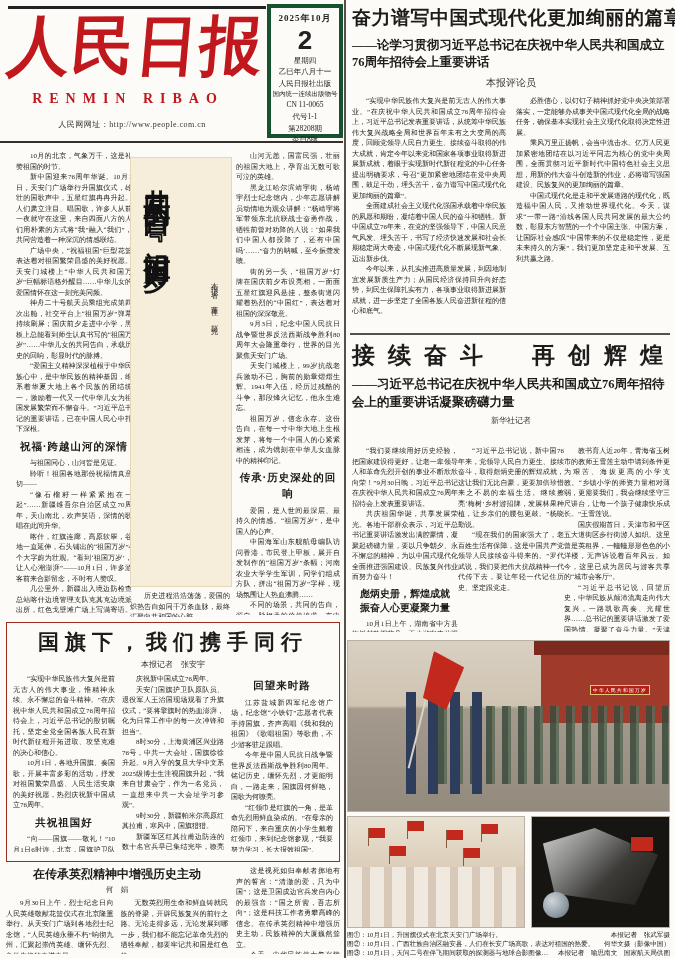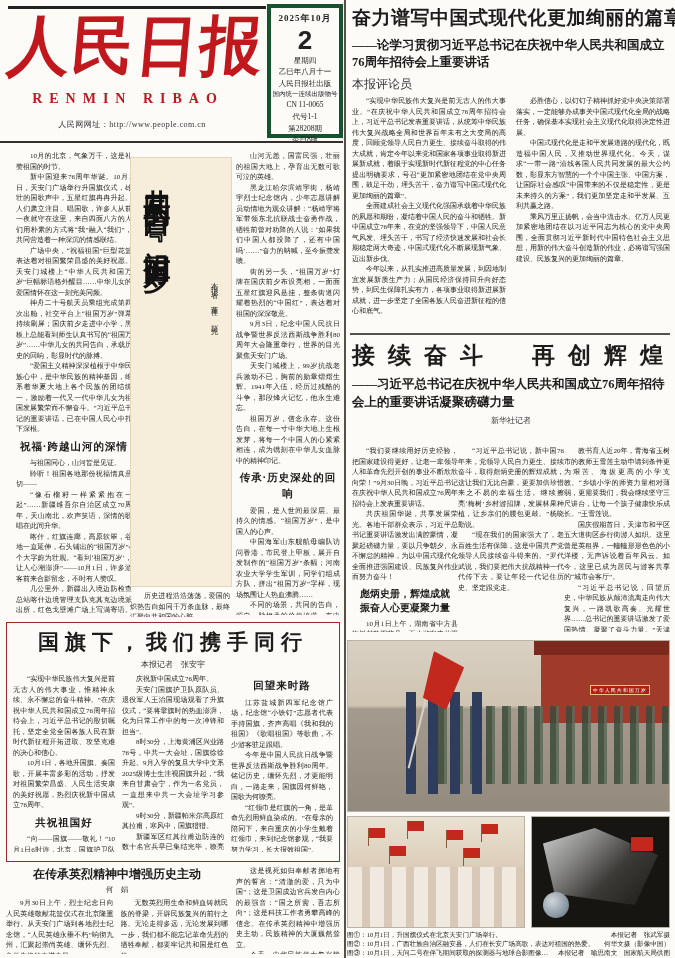--- a/index.html
+++ b/index.html
@@ -20,21 +20,21 @@
   .hline-header{position:absolute;left:0;top:141px;width:343px;height:2px;background:#33302c;}
   
   .cols p{margin:0;text-indent:2em;text-align:justify;}
   .smalltext{font-size:7px;line-height:1.5;}
   h3.inhead{margin:4px 0;text-align:center;font-size:10.5px;font-family:"Liberation Sans",sans-serif;
             font-weight:900;letter-spacing:1px;}
   
   .ed-head{position:absolute;left:352px;top:5px;width:318px;}
   .ed-title{font-size:19px;font-weight:900;font-family:"Liberation Sans",sans-serif;letter-spacing:.5px;white-space:nowrap;}
   .ed-dek{font-size:12.5px;font-weight:700;margin-top:6px;line-height:1.35;}
-  .ed-by{font-size:12px;text-align:left;margin-top:5px;color:#333;}
+  .ed-by{font-size:10px;text-align:center;margin-top:5px;color:#333;}
   .ed-cols{position:absolute;left:352px;top:96px;width:318px;height:232px;display:flex;gap:10px;overflow:hidden;}
   .ed-cols .c{flex:1;overflow:hidden;}
   .hline-ed{position:absolute;left:350px;top:333px;width:320px;height:1.5px;background:#55504a;}
   
   .cp-head{position:absolute;left:352px;top:340px;width:318px;text-align:center;}
   .cp-title{font-size:23px;font-weight:900;font-family:"Liberation Sans",sans-serif;letter-spacing:13px;white-space:nowrap;}
   .cp-dek{font-size:12.5px;font-weight:700;margin-top:5px;line-height:1.4;text-align:left;}
   .cp-by{font-size:8px;margin-top:4px;color:#333;}
   .cp-cols{position:absolute;left:352px;top:446px;width:318px;height:186px;display:flex;overflow:hidden;justify-content:flex-end;}
   .cp-cols .c{flex:1;overflow:hidden;}
@@ -134,22 +134,22 @@
     <div class="ed-by">本报评论员</div>
   </div>
   <div class="ed-cols cols smalltext">
     <div class="c">
         <p>“实现中华民族伟大复兴是前无古人的伟大事业。”在庆祝中华人民共和国成立76周年招待会上，习近平总书记发表重要讲话，从统筹中华民族伟大复兴战略全局和世界百年未有之大变局的高度，回顾党领导人民自力更生、接续奋斗取得的伟大成就，肯定今年以来党和国家各项事业取得新进展新成就，着眼于实现新时代新征程党的中心任务提出明确要求，号召“更加紧密地团结在党中央周围，鼓足干劲，埋头苦干，奋力谱写中国式现代化更加绚丽的篇章”。</p>
         <p>全面建成社会主义现代化强国承载着中华民族的夙愿和期盼，凝结着中国人民的奋斗和牺牲。新中国成立76年来，在党的坚强领导下，中国人民意气风发、埋头苦干，书写了经济快速发展和社会长期稳定两大奇迹，中国式现代化不断展现新气象、迈出新步伐。</p>
         <p>今年以来，从扎实推进高质量发展，到因地制宜发展新质生产力；从国民经济保持回升向好态势，到民生保障扎实有力，各项事业取得新进展新成就，进一步坚定了全国各族人民奋进新征程的信心和底气。</p>
       </div>
     <div class="c">
         <p>必胜信心，以钉钉子精神抓好党中央决策部署落实，一定能够办成事关中国式现代化全局的战略任务，确保基本实现社会主义现代化取得决定性进展。</p>
+        <p>乘风万里正扬帆，会当中流击水。亿万人民更加紧密地团结在以习近平同志为核心的党中央周围，全面贯彻习近平新时代中国特色社会主义思想，用新的伟大奋斗创造新的伟业，必将谱写强国建设、民族复兴的更加绚丽的篇章。</p>
         <p>中国式现代化是走和平发展道路的现代化，既造福中国人民，又推动世界现代化。今天，谋求“一带一路”沿线各国人民共同发展的最大公约数，彰显东方智慧的一个个中国主张、中国方案，让国际社会感叹“中国带来的不仅是稳定性，更是未来持久的方案”，我们更加坚定走和平发展、互利共赢之路。</p>
-        <p>乘风万里正扬帆，会当中流击水。亿万人民更加紧密地团结在以习近平同志为核心的党中央周围，全面贯彻习近平新时代中国特色社会主义思想，用新的伟大奋斗创造新的伟业，必将谱写强国建设、民族复兴的更加绚丽的篇章。</p>
       </div>
   </div>
   <div class="hline-ed"></div>
 
   <div class="cp-head">
     <div class="cp-title">接续奋斗　再创辉煌</div>
     <div class="cp-dek">——习近平总书记在庆祝中华人民共和国成立76周年招待会上的重要讲话凝聚磅礴力量</div>
     <div class="cp-by">新华社记者</div>
   </div>
   <div class="cp-cols cols smalltext">

